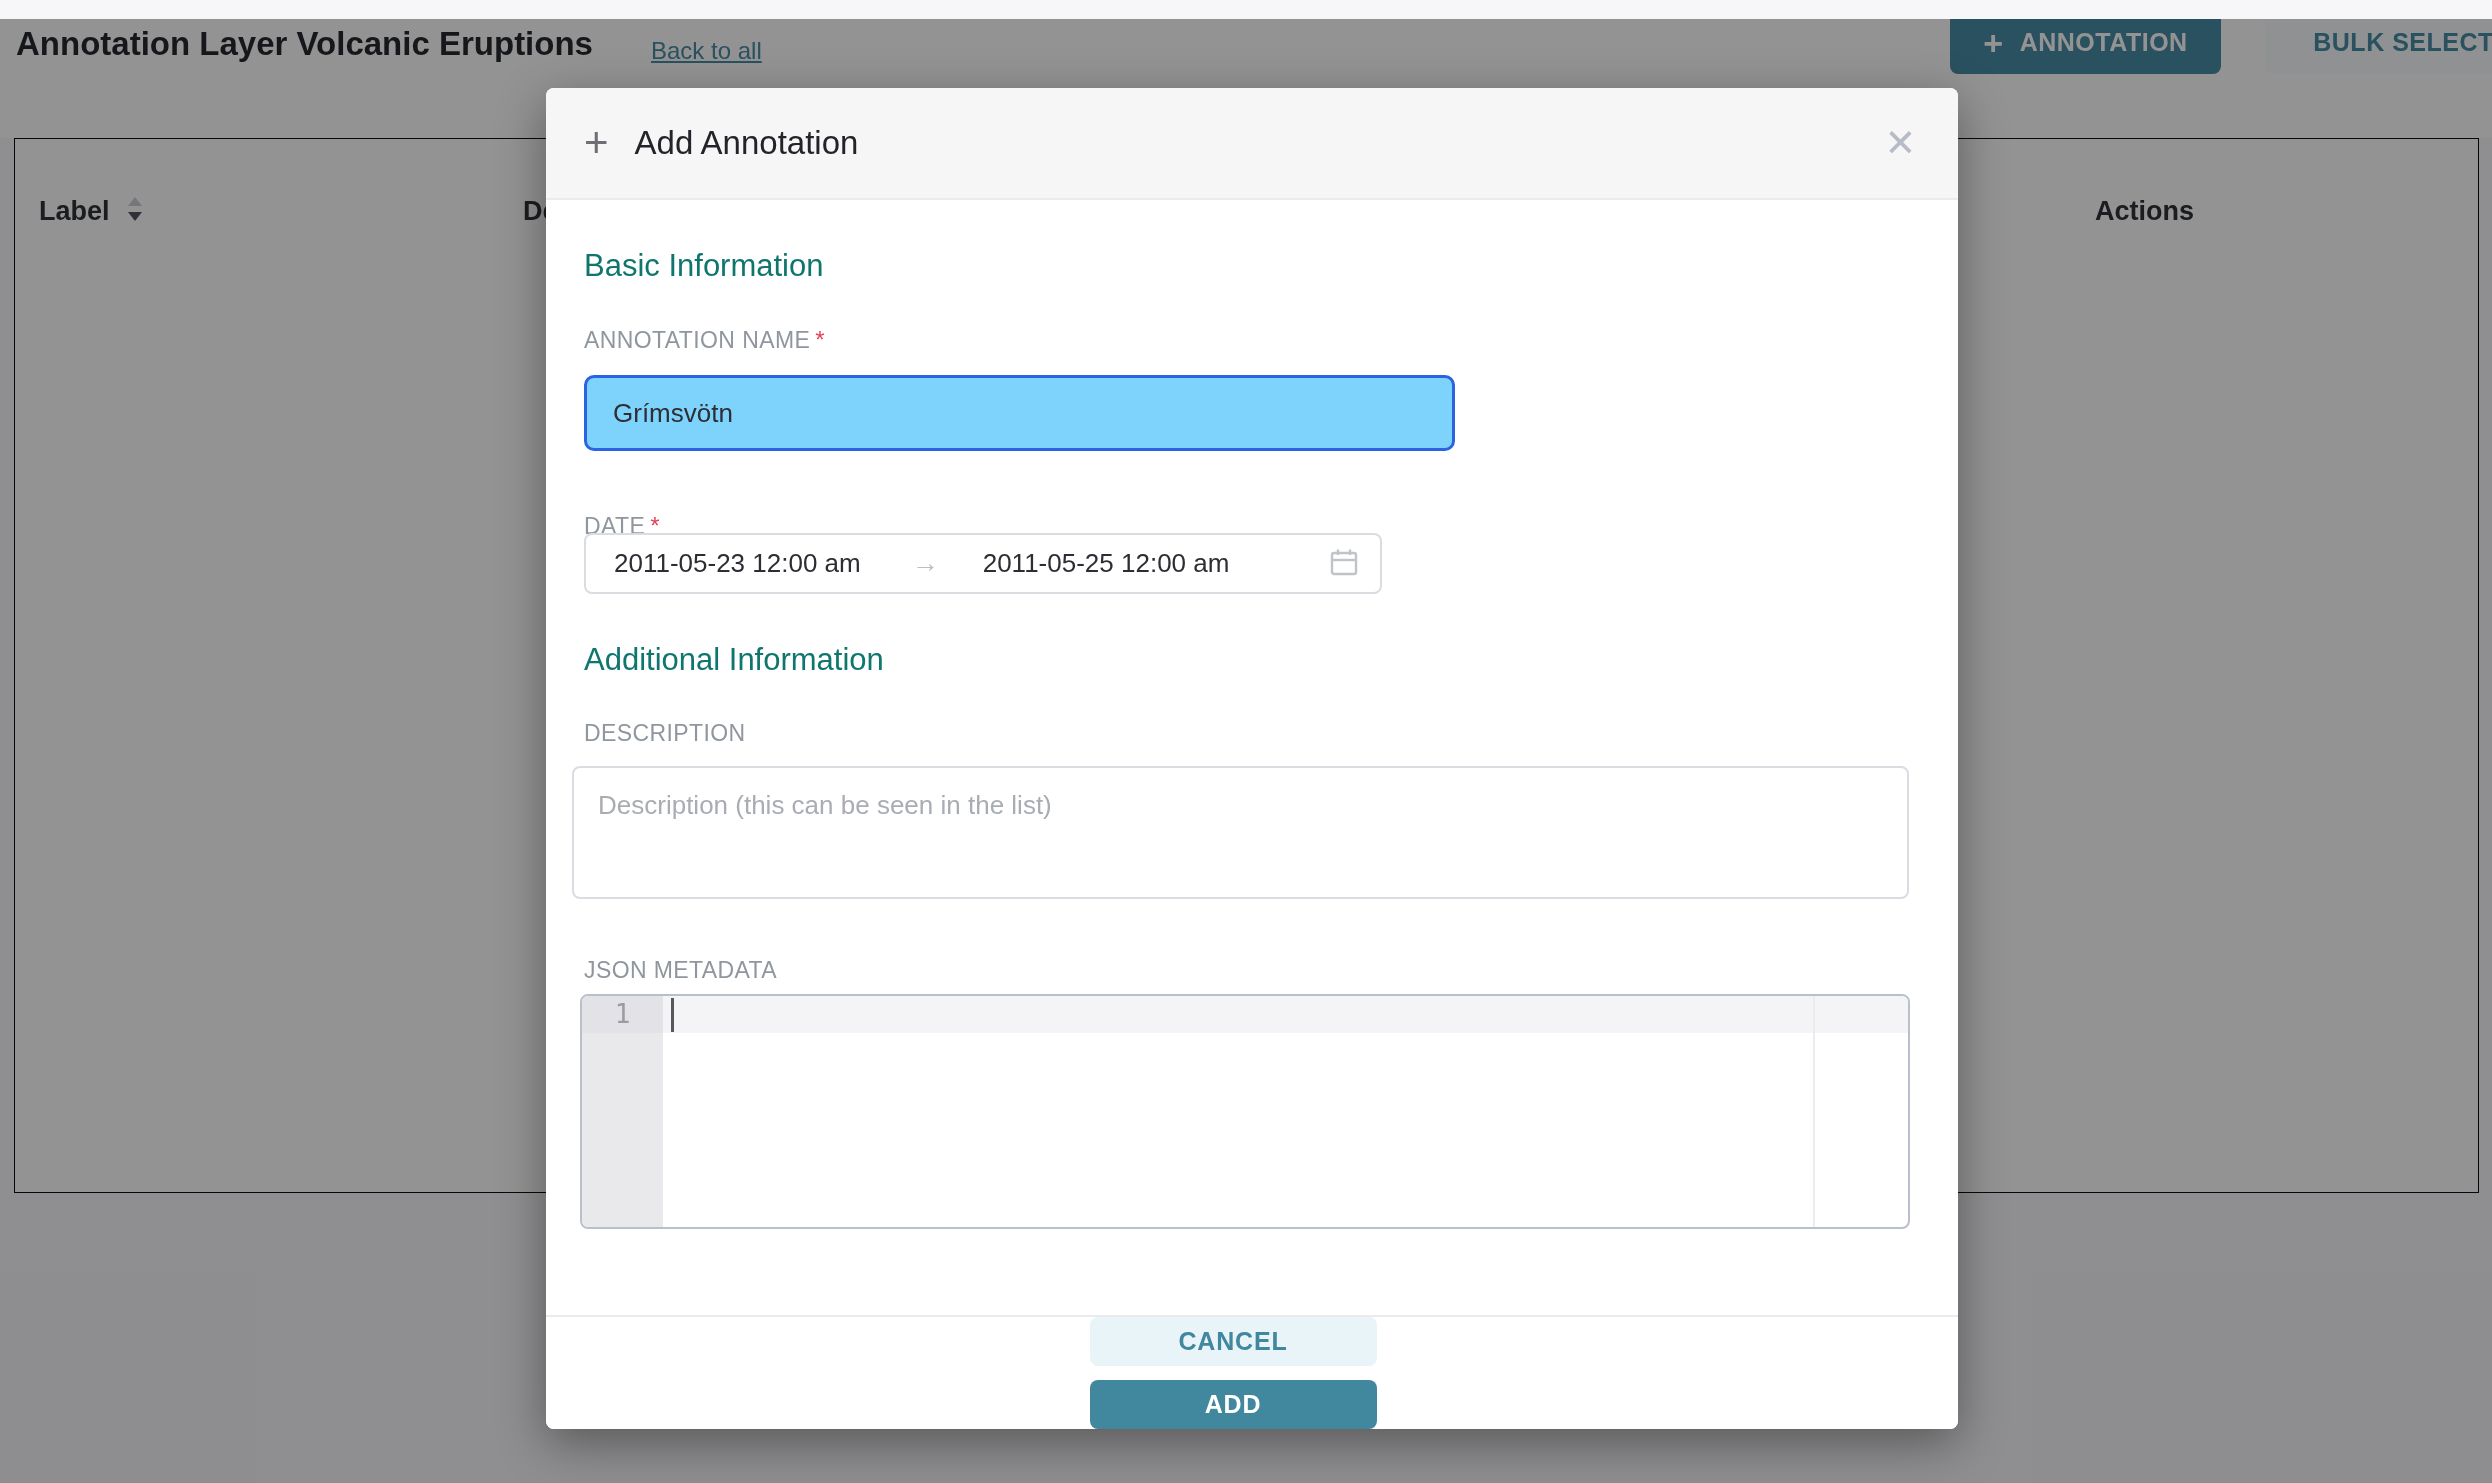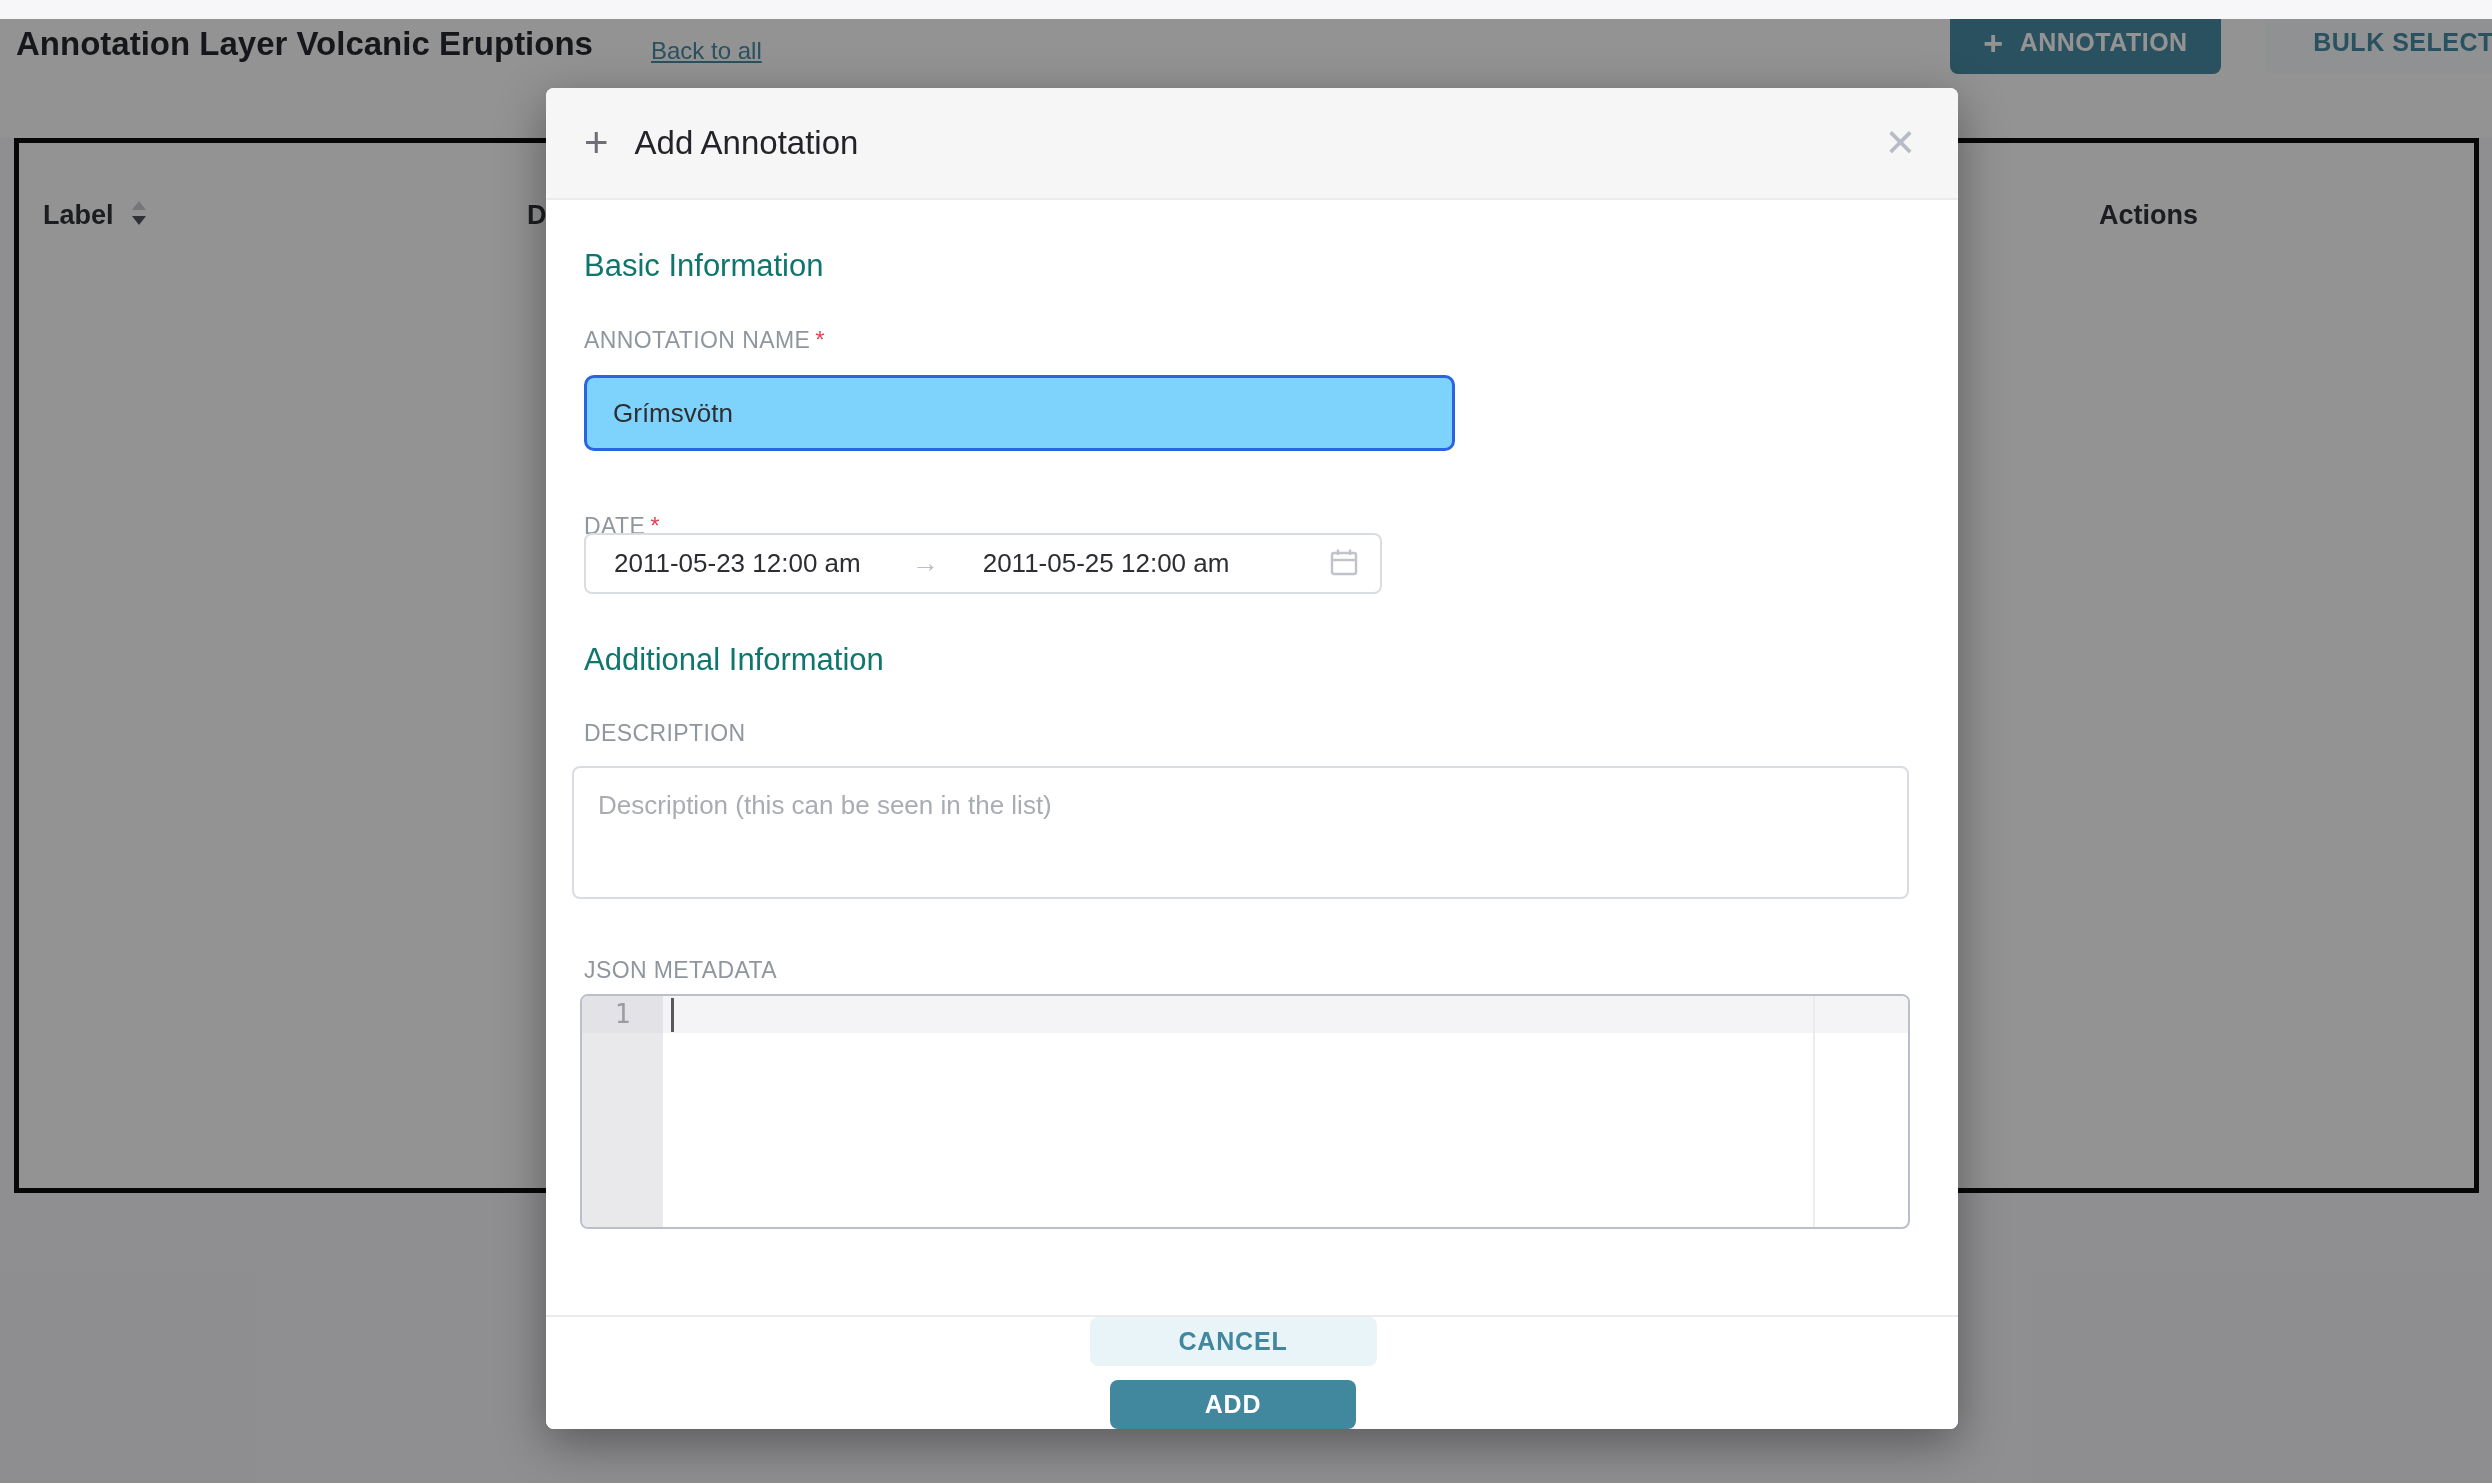--- a/index.html
+++ b/index.html
@@ -12,21 +12,21 @@
   .topbar { position: absolute; left: 0; top: 0; width: 100%; height: 119px; background: #ffffff; }
   .page-title { position: absolute; left: 16px; top: 6px; font-size: 33px; font-weight: 700; color: #1c1e21; }
   .back-link { position: absolute; left: 651px; top: 18px; font-size: 24px; color: #41879e; text-decoration: underline; cursor: pointer; }
 
   .btn { display: flex; align-items: center; justify-content: center; border: none; border-radius: 8px; cursor: pointer; font-family: "Liberation Sans", sans-serif; }
   .annotation-btn { position: absolute; left: 1950px; top: -8px; width: 271px; height: 63px; background: #41879e; color: #ffffff; font-size: 25px; font-weight: 600; letter-spacing: 0.5px; gap: 16px; }
   .annotation-btn .plus { font-size: 34px; font-weight: 700; line-height: 1; }
   .bulk-btn { position: absolute; left: 2265px; top: -8px; width: 277px; height: 63px; background: #f8fbfc; color: #41879e; font-size: 25px; font-weight: 600; letter-spacing: 0.5px; }
 
   
-  .table-card { position: absolute; left: 14px; top: 119px; width: 2465px; height: 1055px; background: #ffffff; border: 5px solid #000000; }
+  .table-card { position: absolute; left: 14px; top: 119px; width: 2465px; height: 1055px; background: #ffffff; border: 1px solid #000000; }
   .col-header { position: absolute; top: 57px; font-size: 27px; font-weight: 600; color: #26282d; white-space: nowrap; }
   .col-label { left: 24px; }
   .col-description { left: 508px; }
   .col-actions { left: 2080px; }
   .sort-icon { position: absolute; left: 112px; top: 54px; width: 16px; height: 34px; cursor: pointer; }
   .sort-icon .up { position: absolute; left: 1px; top: 4px; width: 0; height: 0; border-left: 7px solid transparent; border-right: 7px solid transparent; border-bottom: 9px solid #c8cacf; }
   .sort-icon .down { position: absolute; left: 1px; top: 19px; width: 0; height: 0; border-left: 7px solid transparent; border-right: 7px solid transparent; border-top: 9px solid #4a4d54; }
 
   
   .overlay { position: absolute; inset: 0; background: rgba(15, 15, 17, 0.45); z-index: 5; }
@@ -62,21 +62,21 @@
 
   .json-editor { position: absolute; left: 34px; top: 906px; width: 1330px; height: 235px; border: 2px solid #babfcc; border-radius: 8px; background: #ffffff; overflow: hidden; cursor: text; }
   .json-gutter { position: absolute; left: 0; top: 0; bottom: 0; width: 81px; background: #e9e9ec; }
   .json-gutter .line-no { display: block; width: 100%; height: 37px; background: #e3e3e7; color: #9b9ca3; font-family: "DejaVu Sans Mono", monospace; font-size: 26px; line-height: 37px; text-align: center; }
   .json-active-line { position: absolute; left: 81px; right: 0; top: 0; height: 37px; background: #f4f4f7; }
   .json-cursor { position: absolute; left: 89px; top: 2px; width: 3px; height: 34px; background: #56585e; }
   .json-print-margin { position: absolute; left: 1231px; top: 0; bottom: 0; width: 2px; background: #ececf0; }
 
   .modal-footer { position: absolute; left: 0; right: 0; bottom: 0; height: 114px; background: #ffffff; border-top: 2px solid #ebebee; display: flex; align-items: center; justify-content: flex-end; padding-right: 38px; gap: 14px; flex-direction: column; }
   .cancel-btn { width: 287px; height: 59px; background: #e9f4f8; color: #41879e; font-size: 25px; font-weight: 700; letter-spacing: 0.8px; }
-  .add-btn { width: 246px; height: 59px; background: #41879e; color: #ffffff; font-size: 25px; font-weight: 700; letter-spacing: 0.8px; }
+  .add-btn { width: 287px; height: 59px; background: #41879e; color: #ffffff; font-size: 25px; font-weight: 700; letter-spacing: 0.8px; }
 </style>
 </head>
 <body>
 
 <div class="page">
 
   <div class="topbar">
     <div class="page-title">Annotation Layer Volcanic Eruptions</div>
     <a class="back-link">Back to all</a>
   </div>

